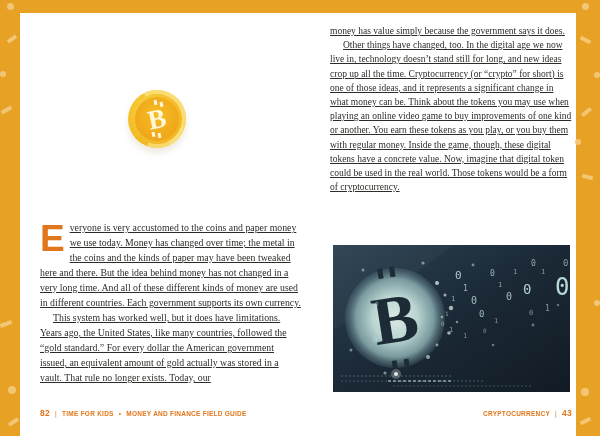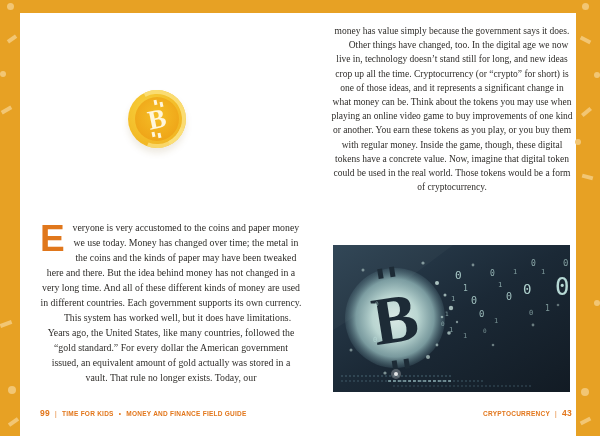--- a/index.html
+++ b/index.html
@@ -10,21 +10,21 @@
   }
   
   .border-strip{position:absolute;background:#E7A124;z-index:6;}
   .border-top{left:0;top:0;width:600px;height:13px;}
   .border-left{left:0;top:0;width:20px;height:436px;}
   .border-right{right:0;top:0;width:24px;height:436px;}
   .cf{position:absolute;background:#F2C674;z-index:7;}
   .cf-circle{border-radius:50%;}
   
   .page-text{
-    position:absolute;color:#2e2c29;text-align:center;
+    position:absolute;color:#2e2c29;text-align:left;text-decoration:underline;
   }
   .left-text{left:40px;top:220px;width:262px;font-size:9.8px;line-height:15px;}
   .right-text{left:330px;top:24px;width:244px;font-size:9.5px;line-height:14.2px;}
   .page-text p{margin:0;}
   .indent{text-indent:13px;}
   .dropcap{
     float:left;
     font-family:"Liberation Sans", sans-serif;
     font-weight:bold;color:#E0771C;
     font-size:37px;line-height:31px;
@@ -122,21 +122,21 @@
       <span class="coin-tick tick-b2"></span>
     </div>
   </div>
 
   <div class="page-text left-text">
     <p><span class="dropcap">E</span><span>veryone is very accustomed to the coins and paper money we use today. Money has changed over time; the metal in the coins and the kinds of paper may have been tweaked here and there. But the idea behind money has not changed in a very long time. And all of these different kinds of money are used in different countries. Each government supports its own currency.</span></p>
     <p class="indent">This system has worked well, but it does have limitations. Years ago, the United States, like many countries, followed the “gold standard.” For every dollar the American government issued, an equivalent amount of gold actually was stored in a vault. That rule no longer exists. Today, our</p>
   </div>
 
   <div class="footer footer-left">
-    <span class="pagenum">99</span>
+    <span class="pagenum">82</span>
     <span class="fsep">|</span>
     <span>TIME FOR KIDS</span>
     <span class="fsep">•</span>
     <span>MONEY AND FINANCE FIELD GUIDE</span>
   </div>
 </div>
 
 <div>
 
   <div class="page-text right-text">

